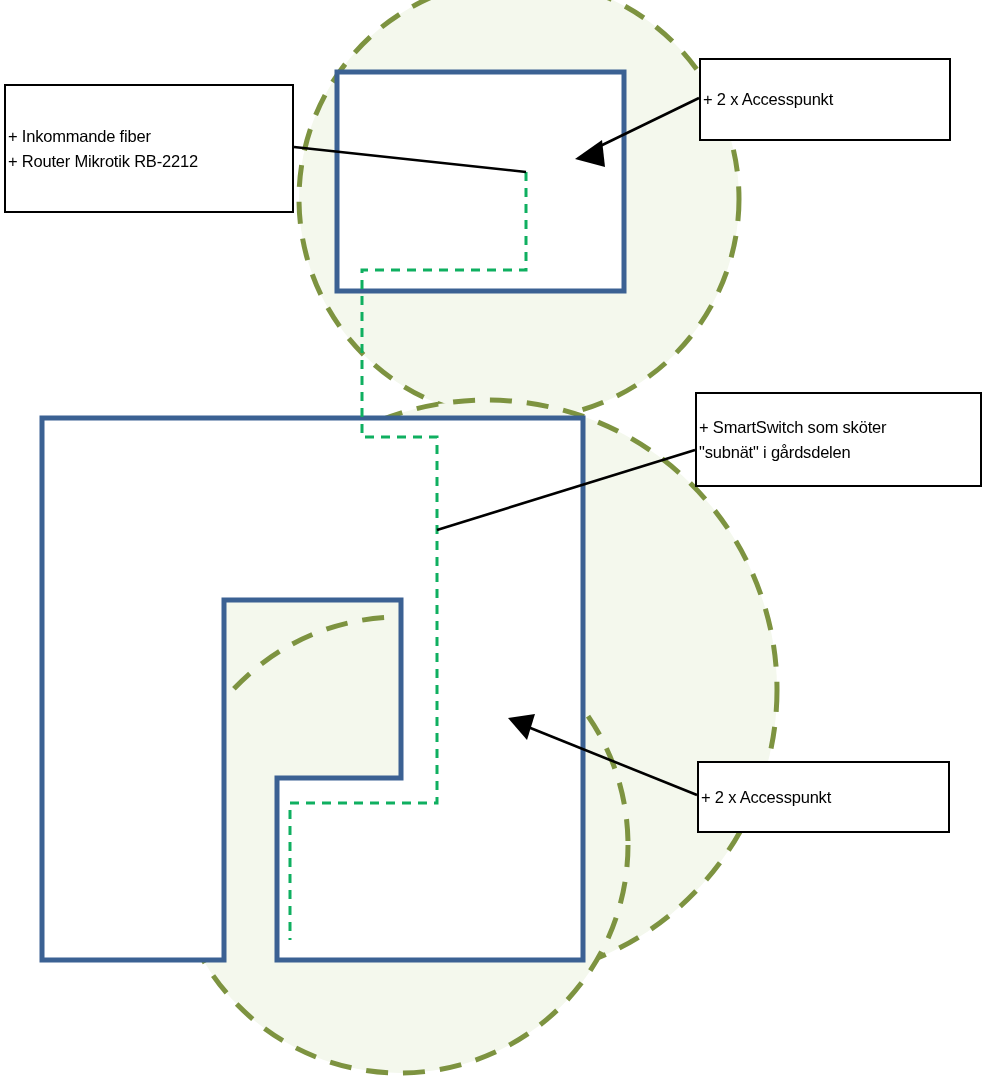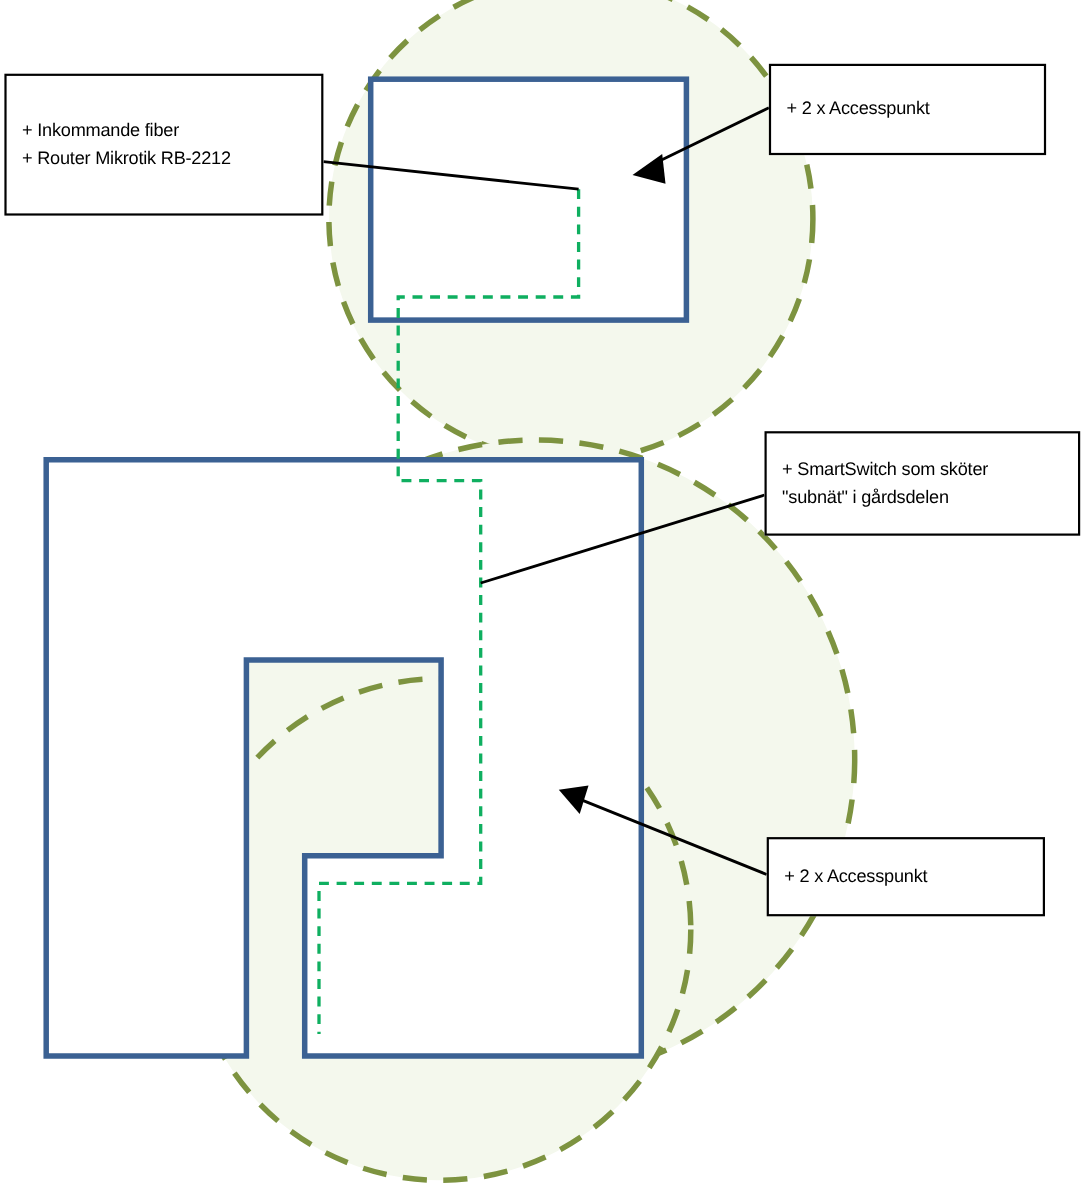--- a/index.html
+++ b/index.html
@@ -25,31 +25,31 @@
     height: 1078px;
   }
   .callout {
     position: absolute;
     box-sizing: border-box;
     background: #ffffff;
     border: 2px solid #000000;
     display: flex;
     flex-direction: column;
     justify-content: center;
-    padding: 0 14px;
+    padding: 0 2px;
     z-index: 5;
   }
   .callout .line {
     font-size: 16.5px;
     color: #000000;
     line-height: 1.5;
     white-space: nowrap;
     letter-spacing: -0.2px;
   }
-  #callout-fiber   { left: 4px;   top: 67px;  width: 290px; height: 129px; }
+  #callout-fiber   { left: 4px;   top: 84px;  width: 290px; height: 129px; }
   #callout-ap-top  { left: 699px; top: 58px;  width: 252px; height: 83px;  }
   #callout-switch  { left: 695px; top: 392px; width: 287px; height: 95px;  }
   #callout-ap-bot  { left: 697px; top: 761px; width: 253px; height: 72px;  }
 </style>
 </head>
 <body>
 
 <div id="canvas">
 
   <svg id="diagram-svg" viewBox="0 0 991 1078" xmlns="http://www.w3.org/2000/svg">

